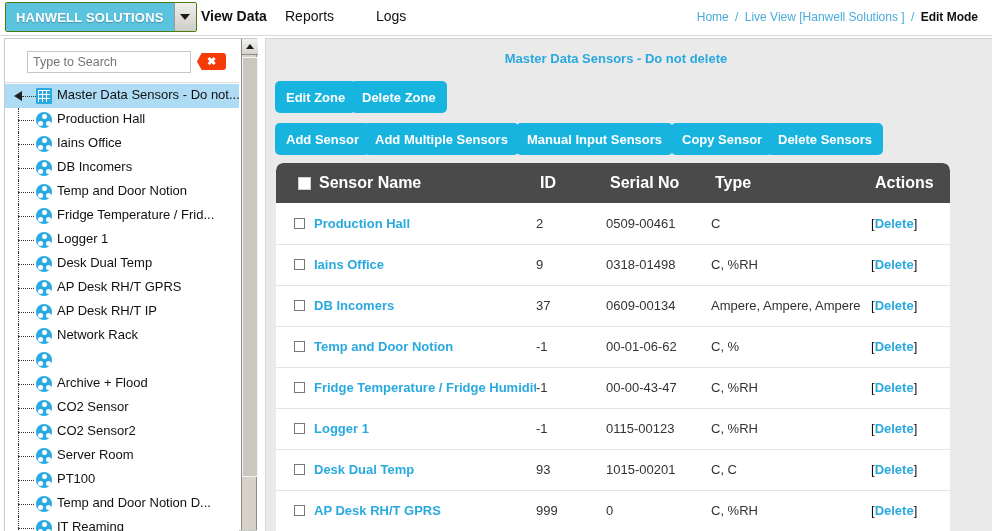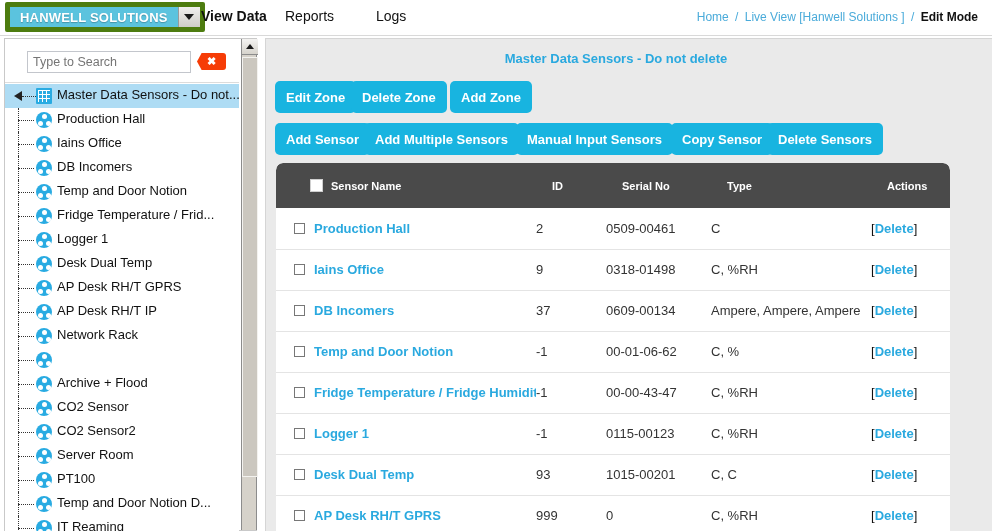--- a/index.html
+++ b/index.html
@@ -17,21 +17,21 @@
   #topnav {
     position: absolute; left: 0; top: 0;
     width: 992px; height: 36px;
     background: #ffffff;
     border-bottom: 1px solid #d9d9d9;
   }
   #logo-wrap {
     position: absolute; left: 5px; top: 2px;
     height: 30px;
     display: flex; align-items: stretch;
-    border: 5px solid #4d7c0f;
+    border: 1px solid #4d7c0f;
     border-radius: 2px;
     overflow: hidden;
   }
   #logo-box {
     background: #5bc3de;
     color: #ffffff;
     font-weight: bold;
     font-size: 13px;
     letter-spacing: .2px;
     padding: 0 10px;
@@ -259,25 +259,25 @@
     overflow: hidden;
   }
   table#sensor-table {
     width: 674px;
     border-collapse: collapse;
     table-layout: fixed;
   }
   #sensor-table thead th {
     background: #4a4a4a;
     color: #fff;
-    font-size: 11px;
+    font-size: 16px;
     font-weight: bold;
     text-align: left;
     height: 40px;
-    padding: 16px;
+    padding: 4px;
     vertical-align: middle;
   }
   #sensor-table thead tr th:first-child { border-top-left-radius: 7px; }
   #sensor-table thead tr th:last-child  { border-top-right-radius: 7px; }
   .col-name { width: 260px; }
   .col-id   { width: 70px; }
   .col-ser  { width: 105px; }
   .col-type { width: 160px; }
   .col-act  { width: 79px; }
 
@@ -482,21 +482,20 @@
     <div class="sb-thumb"></div>
   </div>
 </div>
 
 <div id="main">
 
   <div id="zone-title">Master Data Sensors - Do not delete</div>
 
   <button class="btn" id="btn-edit-zone">Edit Zone</button>
   <button class="btn" id="btn-delete-zone">Delete Zone</button>
-  <button class="btn" id="btn-add-zone">Add Zone</button>
 
   <button class="btn" id="btn-add-sensor">Add Sensor</button>
   <button class="btn" id="btn-add-multi">Add Multiple Sensors</button>
   <button class="btn" id="btn-manual-input">Manual Input Sensors</button>
   <button class="btn" id="btn-copy-sensor">Copy Sensor</button>
   <button class="btn" id="btn-delete-sensors">Delete Sensors</button>
 
   <div id="table-wrap">
     <table id="sensor-table">
       <colgroup>

